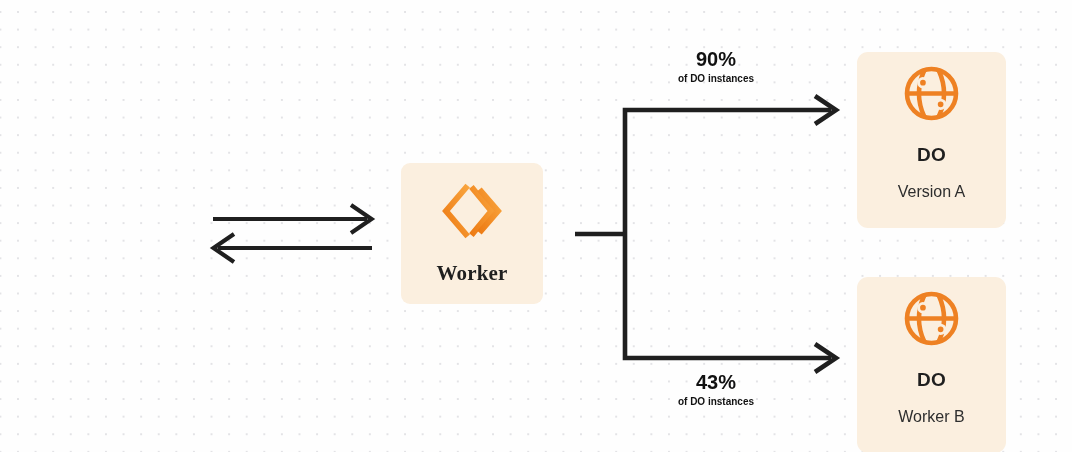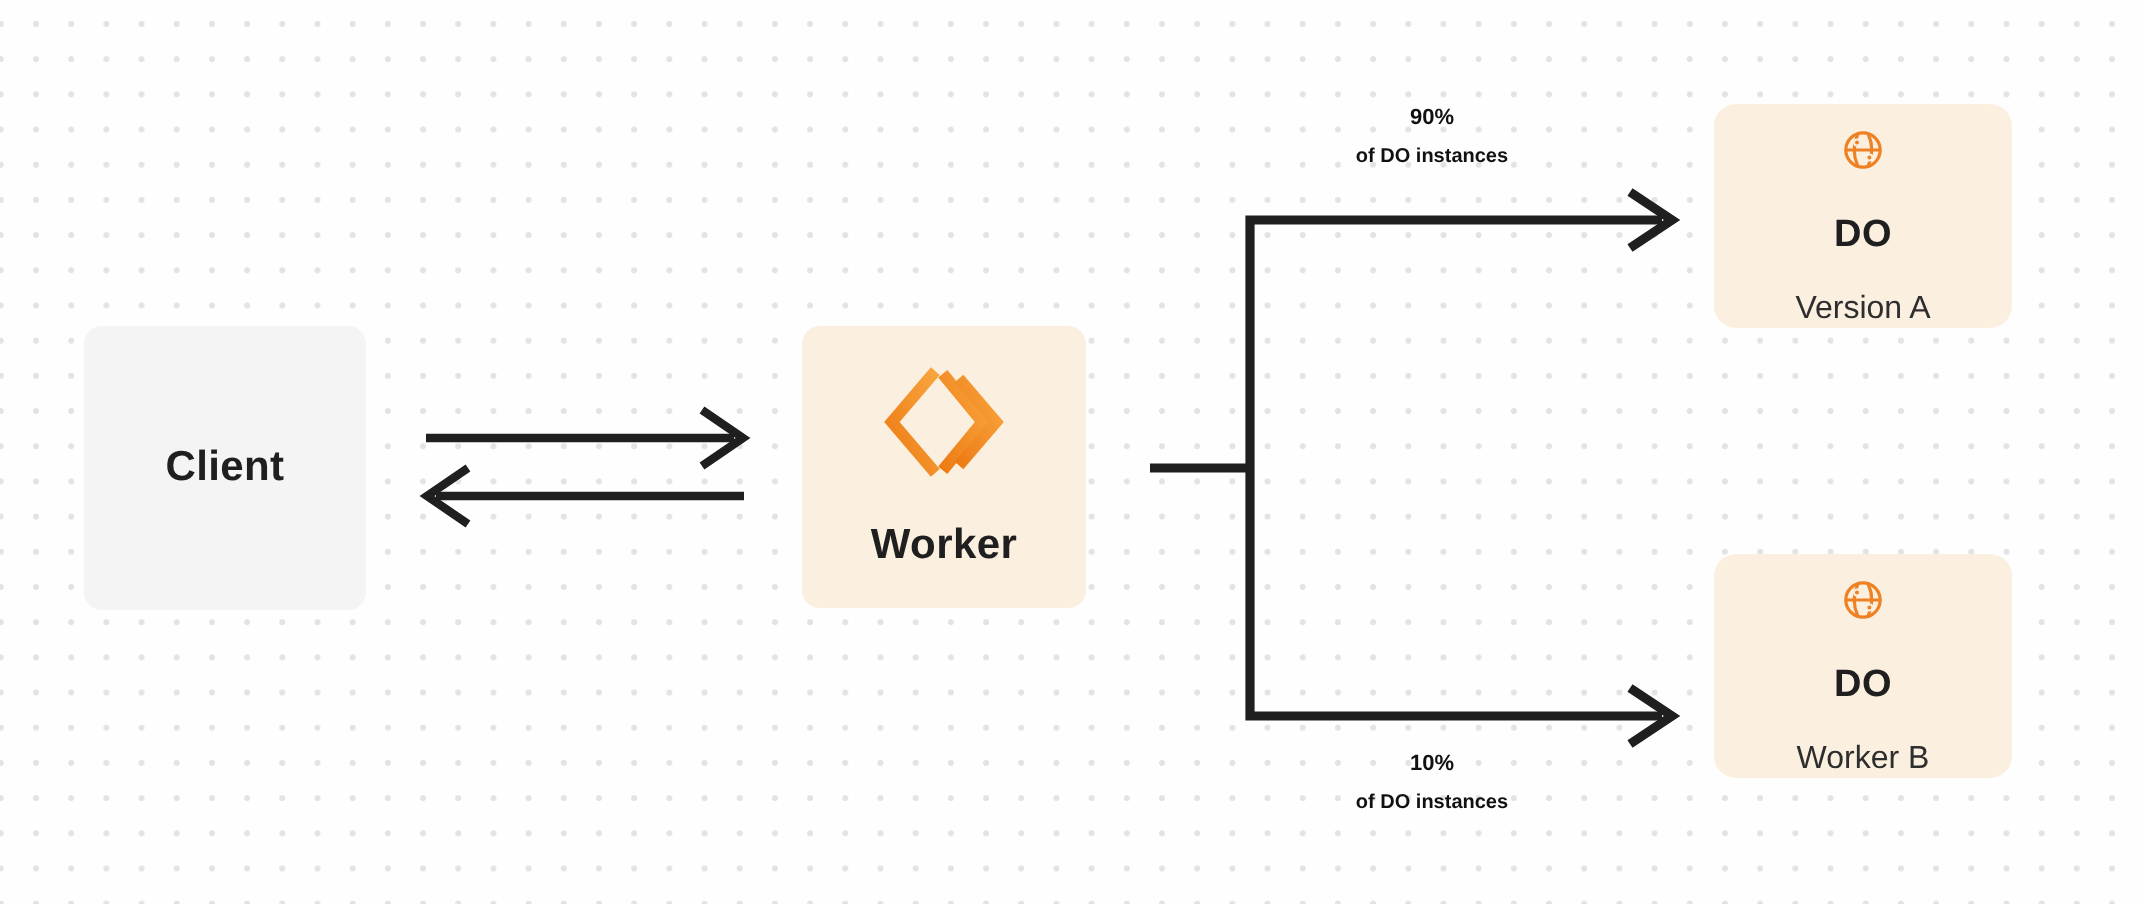--- a/index.html
+++ b/index.html
@@ -32,40 +32,40 @@
   }
   .client-node .big-label{
     font-size:21px;font-weight:bold;color:#1F1F1F;letter-spacing:.2px;
   }
   .worker-node{
     left:401px;top:163px;width:142px;height:141px;
     background:#FBEFDF;border-radius:9px;
     justify-content:flex-start;padding-top:17px;
   }
   .worker-node .big-label{
-    font-size:21px;font-weight:bold;color:#1F1F1F;margin-top:19px;letter-spacing:.2px;
+    font-size:21px;font-weight:bold;color:#1F1F1F;margin-top:19px;letter-spacing:.2px;font-family:Liberation Serif, serif;
   }
   .do-node{
     background:#FBEFDF;border-radius:11px;
-    left:857px;width:149px;height:112px;
+    left:857px;width:149px;height:176px;
     justify-content:flex-start;padding-top:13px;
   }
   .do-node.version-a{top:52px;}
   .do-node.version-b{top:277px;}
   .do-title{
     font-size:19px;font-weight:800;color:#1F1F1F;margin-top:22px;letter-spacing:.3px;
   }
   .do-subtitle{
     font-size:16px;font-weight:400;color:#2E2E2E;margin-top:17px;
   }
   .branch-label{
     position:absolute;width:220px;text-align:center;
     color:#111111;font-weight:700;line-height:20px;
   }
-  .branch-label .pct{font-size:11px;}
+  .branch-label .pct{font-size:20px;}
   .branch-label .cap{font-size:10px;}
   .branch-label.top{left:606px;top:49px;}
   .branch-label.bottom{left:606px;top:372px;}
   .icon-box{display:block;}
 </style>
 </head>
 <body>
 
 <div class="canvas">
 
@@ -79,23 +79,20 @@
       <path d="M234,234 L213.5,248 L234,262" stroke-width="4.2"></path>
 
       <path d="M575,234 H624" stroke-width="4.6"></path>
 
       <path d="M831,110 L625,110 L625,358 L831,358" stroke-width="4.6"></path>
       <path d="M815,96 L836,110 L815,124" stroke-width="4.6"></path>
       <path d="M815,344 L836,358 L815,372" stroke-width="4.6"></path>
     </g>
   </svg>
 
-  <div class="node client-node">
-    <span class="big-label">Client</span>
-  </div>
 
   <div class="node worker-node">
     <svg class="icon-box" width="62" height="62" viewBox="0 0 100 100" xmlns="http://www.w3.org/2000/svg">
       <defs>
         <linearGradient id="wkg" x1="0" y1="1" x2="1" y2="0">
           <stop offset="0" stop-color="#ED7B14"></stop>
           <stop offset="1" stop-color="#F9A53E"></stop>
         </linearGradient>
       </defs>
       <g stroke="url(#wkg)" stroke-width="9.5" fill="none" stroke-linejoin="miter" stroke-linecap="butt">
@@ -106,21 +103,21 @@
     </svg>
     <span class="big-label">Worker</span>
   </div>
 
   <div class="branch-label top">
     <div class="pct">90%</div>
     <div class="cap">of DO instances</div>
   </div>
 
   <div class="branch-label bottom">
-    <div class="pct">10%</div>
+    <div class="pct">43%</div>
     <div class="cap">of DO instances</div>
   </div>
 
   <div class="node do-node version-a">
     <svg class="icon-box" width="57" height="57" viewBox="0 0 100 100" xmlns="http://www.w3.org/2000/svg">
       <g stroke="#EE8123" stroke-width="8" fill="none" stroke-linecap="round">
         <circle cx="50" cy="50" r="43"></circle>
         <line x1="9" y1="50" x2="91" y2="50"></line>
         <path d="M37,10 Q19,50 37,90"></path>
         <path d="M63,10 Q81,50 63,90"></path>

